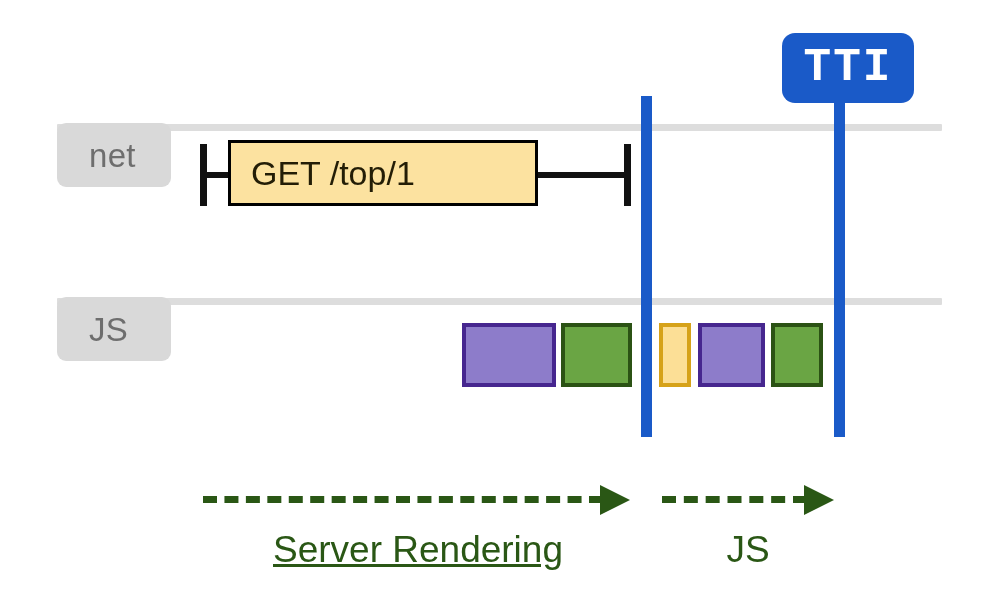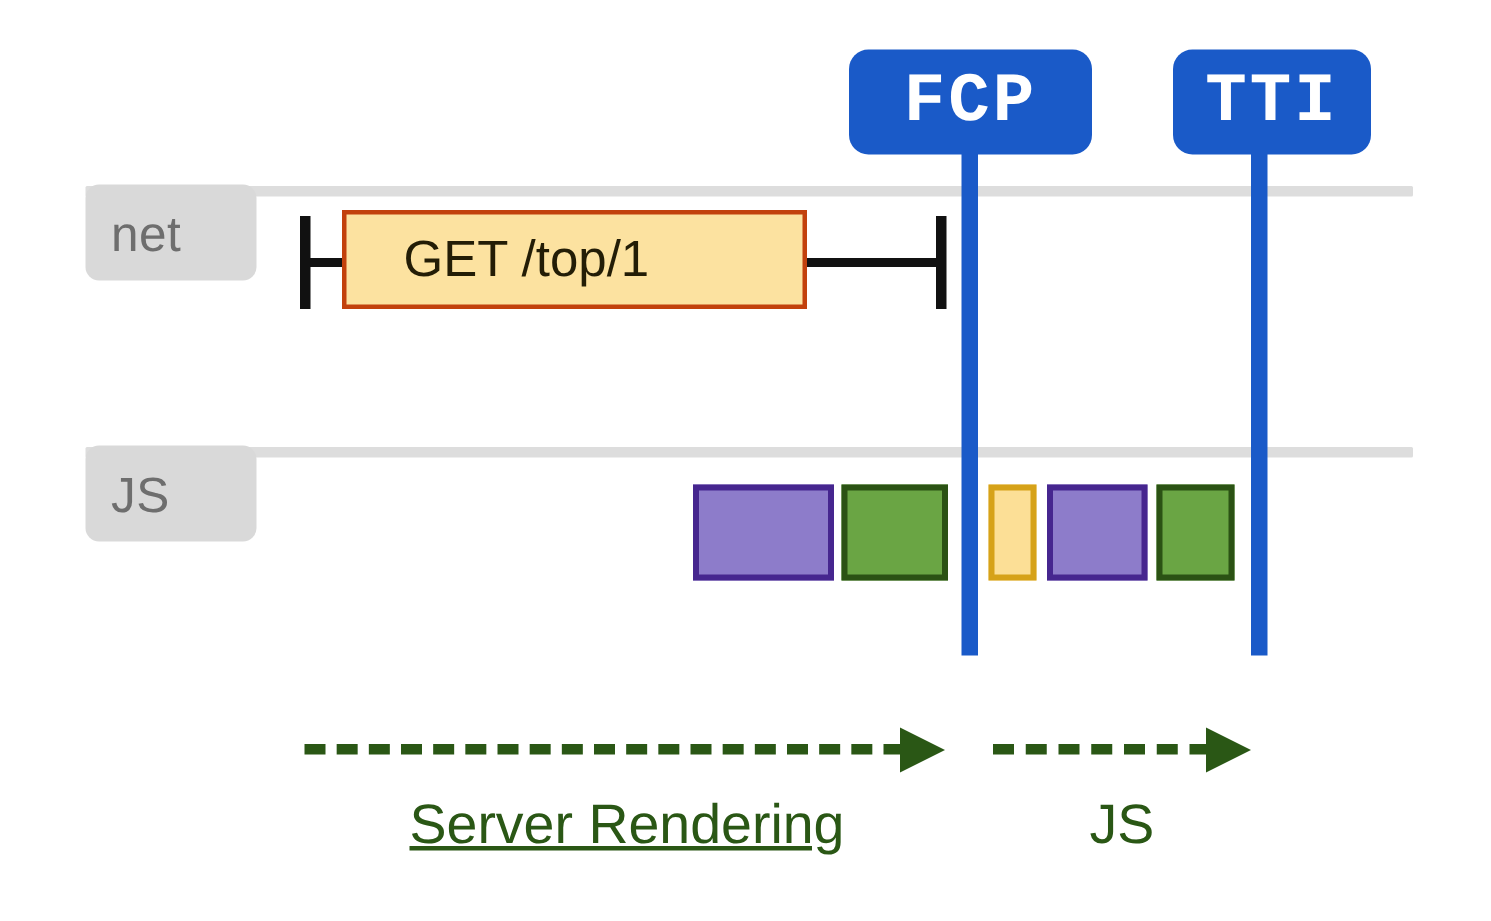--- a/index.html
+++ b/index.html
@@ -24,21 +24,21 @@
     height: 7px;
     background: #dddddd;
     border-radius: 1px;
   }
   .track-chip {
     position: absolute;
     background: #d9d9d9;
     border-radius: 9px;
     display: flex;
     align-items: center;
-    padding-left: 17px;
+    padding-left: 32px;
     box-sizing: border-box;
   }
   .track-chip-label {
     color: #6e6e6e;
     font-size: 33px;
     font-family: "Liberation Sans", sans-serif;
     line-height: 1;
     letter-spacing: 0.3px;
   }
 
@@ -49,25 +49,25 @@
     background: #111111;
   }
   .whisker-stem {
     position: absolute;
     height: 6px;
     background: #111111;
   }
   .req-bar {
     position: absolute;
     background: #fce2a0;
-    border: 3px solid #c2410c;
+    border: 3px solid #000000;
     box-sizing: border-box;
     display: flex;
     align-items: center;
-    padding-left: 38px;
+    padding-left: 20px;
   }
   .req-bar-label {
     font-size: 34px;
     color: #231d06;
     font-family: "Liberation Sans", sans-serif;
     line-height: 1;
     white-space: nowrap;
   }
 
   
@@ -134,23 +134,20 @@
     text-align: center;
     line-height: 1;
     white-space: nowrap;
   }
 </style>
 </head>
 <body>
 
 <div id="stage">
 
-  <div class="marker-badge" style="left:566px; top:33px; width:162px; height:70px;">
-    <span class="marker-badge-label">FCP</span>
-  </div>
   <div class="marker-badge" style="left:782px; top:33px; width:132px; height:70px;">
     <span class="marker-badge-label">TTI</span>
   </div>
 
   <div class="track-line" style="left:57px; top:124px; width:885px;"></div>
   <div class="track-chip" style="left:57px; top:123px; width:114px; height:64px;">
     <span class="track-chip-label">net</span>
   </div>
 
   <div class="whisker" style="left:200px; top:144px; height:62px;"></div>

